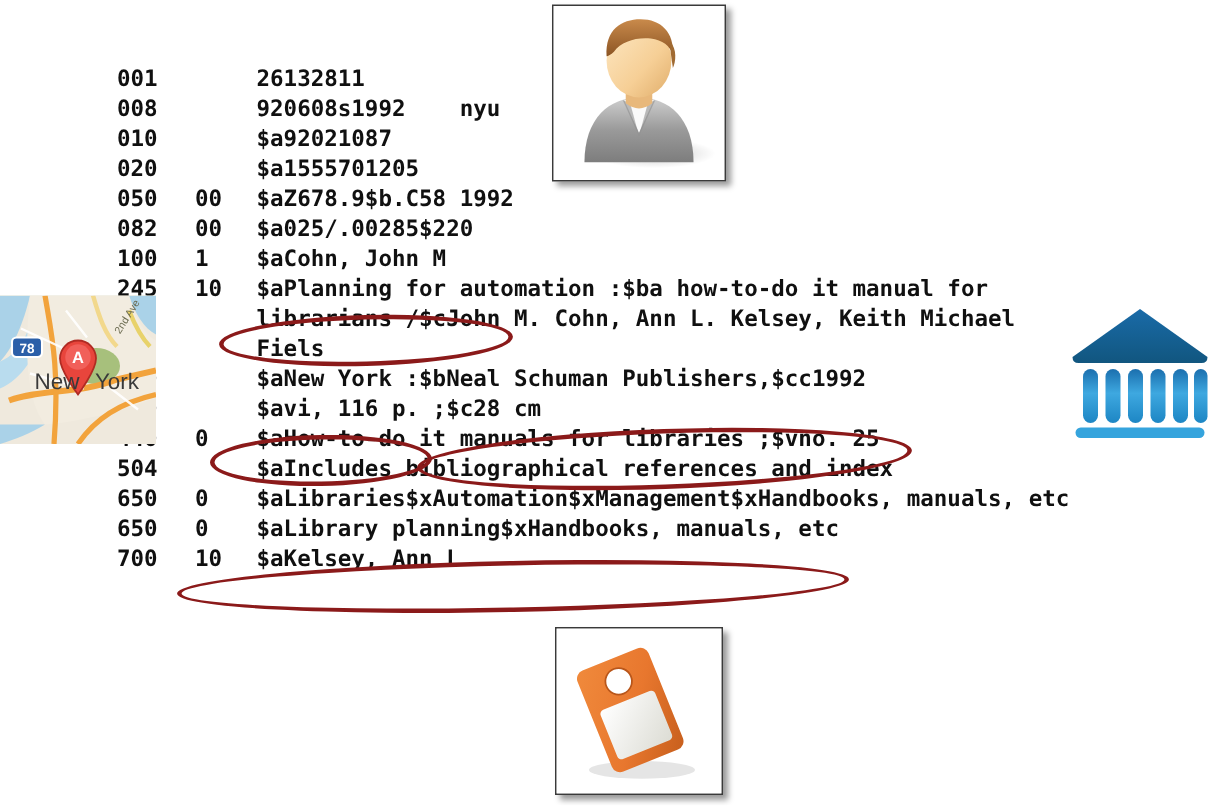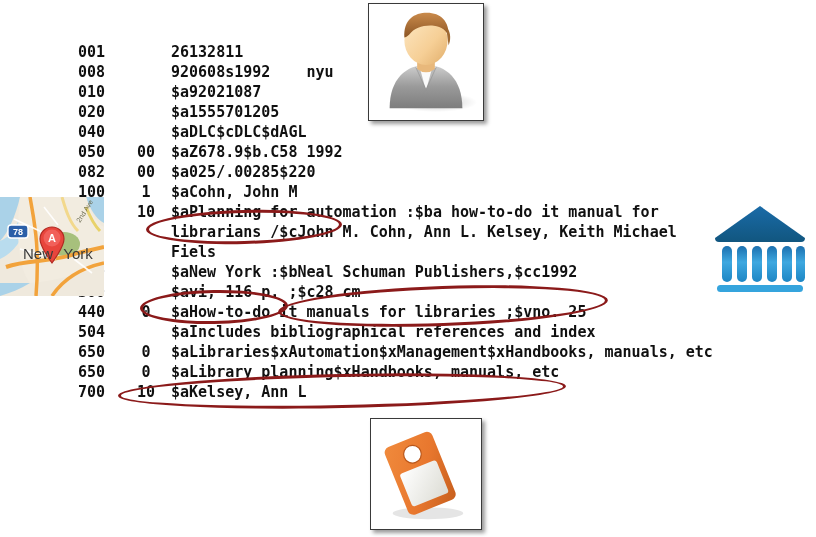--- a/index.html
+++ b/index.html
@@ -34,21 +34,21 @@
     letter-spacing: 0px;
   }
   .marc-tag {
     display: inline-block;
     width: 52px;
     text-align: left;
   }
   .marc-ind {
     display: inline-block;
     width: 32px;
-    text-align: center;
+    text-align: left;
     padding-right: 9px;
   }
   .marc-data {
     display: inline-block;
   }
   .marc-line.cont .marc-tag,
   .marc-line.cont .marc-ind {
     visibility: hidden;
   }
 
@@ -100,21 +100,20 @@
 </head>
 <body>
 
 <div id="stage">
 
   <div id="marc-record">
       <div class="marc-line"><span class="marc-tag">001</span><span class="marc-ind"></span><span class="marc-data">26132811</span></div>
       <div class="marc-line"><span class="marc-tag">008</span><span class="marc-ind"></span><span class="marc-data">920608s1992    nyu           0 eng</span></div>
       <div class="marc-line"><span class="marc-tag">010</span><span class="marc-ind"></span><span class="marc-data">$a92021087</span></div>
       <div class="marc-line"><span class="marc-tag">020</span><span class="marc-ind"></span><span class="marc-data">$a1555701205</span></div>
-      <div class="marc-line"><span class="marc-tag">040</span><span class="marc-ind"></span><span class="marc-data">$aDLC$cDLC$dAGL</span></div>
       <div class="marc-line"><span class="marc-tag">050</span><span class="marc-ind">00</span><span class="marc-data">$aZ678.9$b.C58 1992</span></div>
       <div class="marc-line"><span class="marc-tag">082</span><span class="marc-ind">00</span><span class="marc-data">$a025/.00285$220</span></div>
       <div class="marc-line"><span class="marc-tag">100</span><span class="marc-ind">1</span><span class="marc-data">$aCohn, John M</span></div>
       <div class="marc-line"><span class="marc-tag">245</span><span class="marc-ind">10</span><span class="marc-data">$aPlanning for automation :$ba how-to-do it manual for</span></div>
       <div class="marc-line cont"><span class="marc-tag"></span><span class="marc-ind"></span><span class="marc-data">librarians /$cJohn M. Cohn, Ann L. Kelsey, Keith Michael</span></div>
       <div class="marc-line cont"><span class="marc-tag"></span><span class="marc-ind"></span><span class="marc-data">Fiels</span></div>
       <div class="marc-line"><span class="marc-tag">260</span><span class="marc-ind"></span><span class="marc-data">$aNew York :$bNeal Schuman Publishers,$cc1992</span></div>
       <div class="marc-line"><span class="marc-tag">300</span><span class="marc-ind"></span><span class="marc-data">$avi, 116 p. ;$c28 cm</span></div>
       <div class="marc-line"><span class="marc-tag">440</span><span class="marc-ind">0</span><span class="marc-data">$aHow-to-do it manuals for libraries ;$vno. 25</span></div>
       <div class="marc-line"><span class="marc-tag">504</span><span class="marc-ind"></span><span class="marc-data">$aIncludes bibliographical references and index</span></div>

